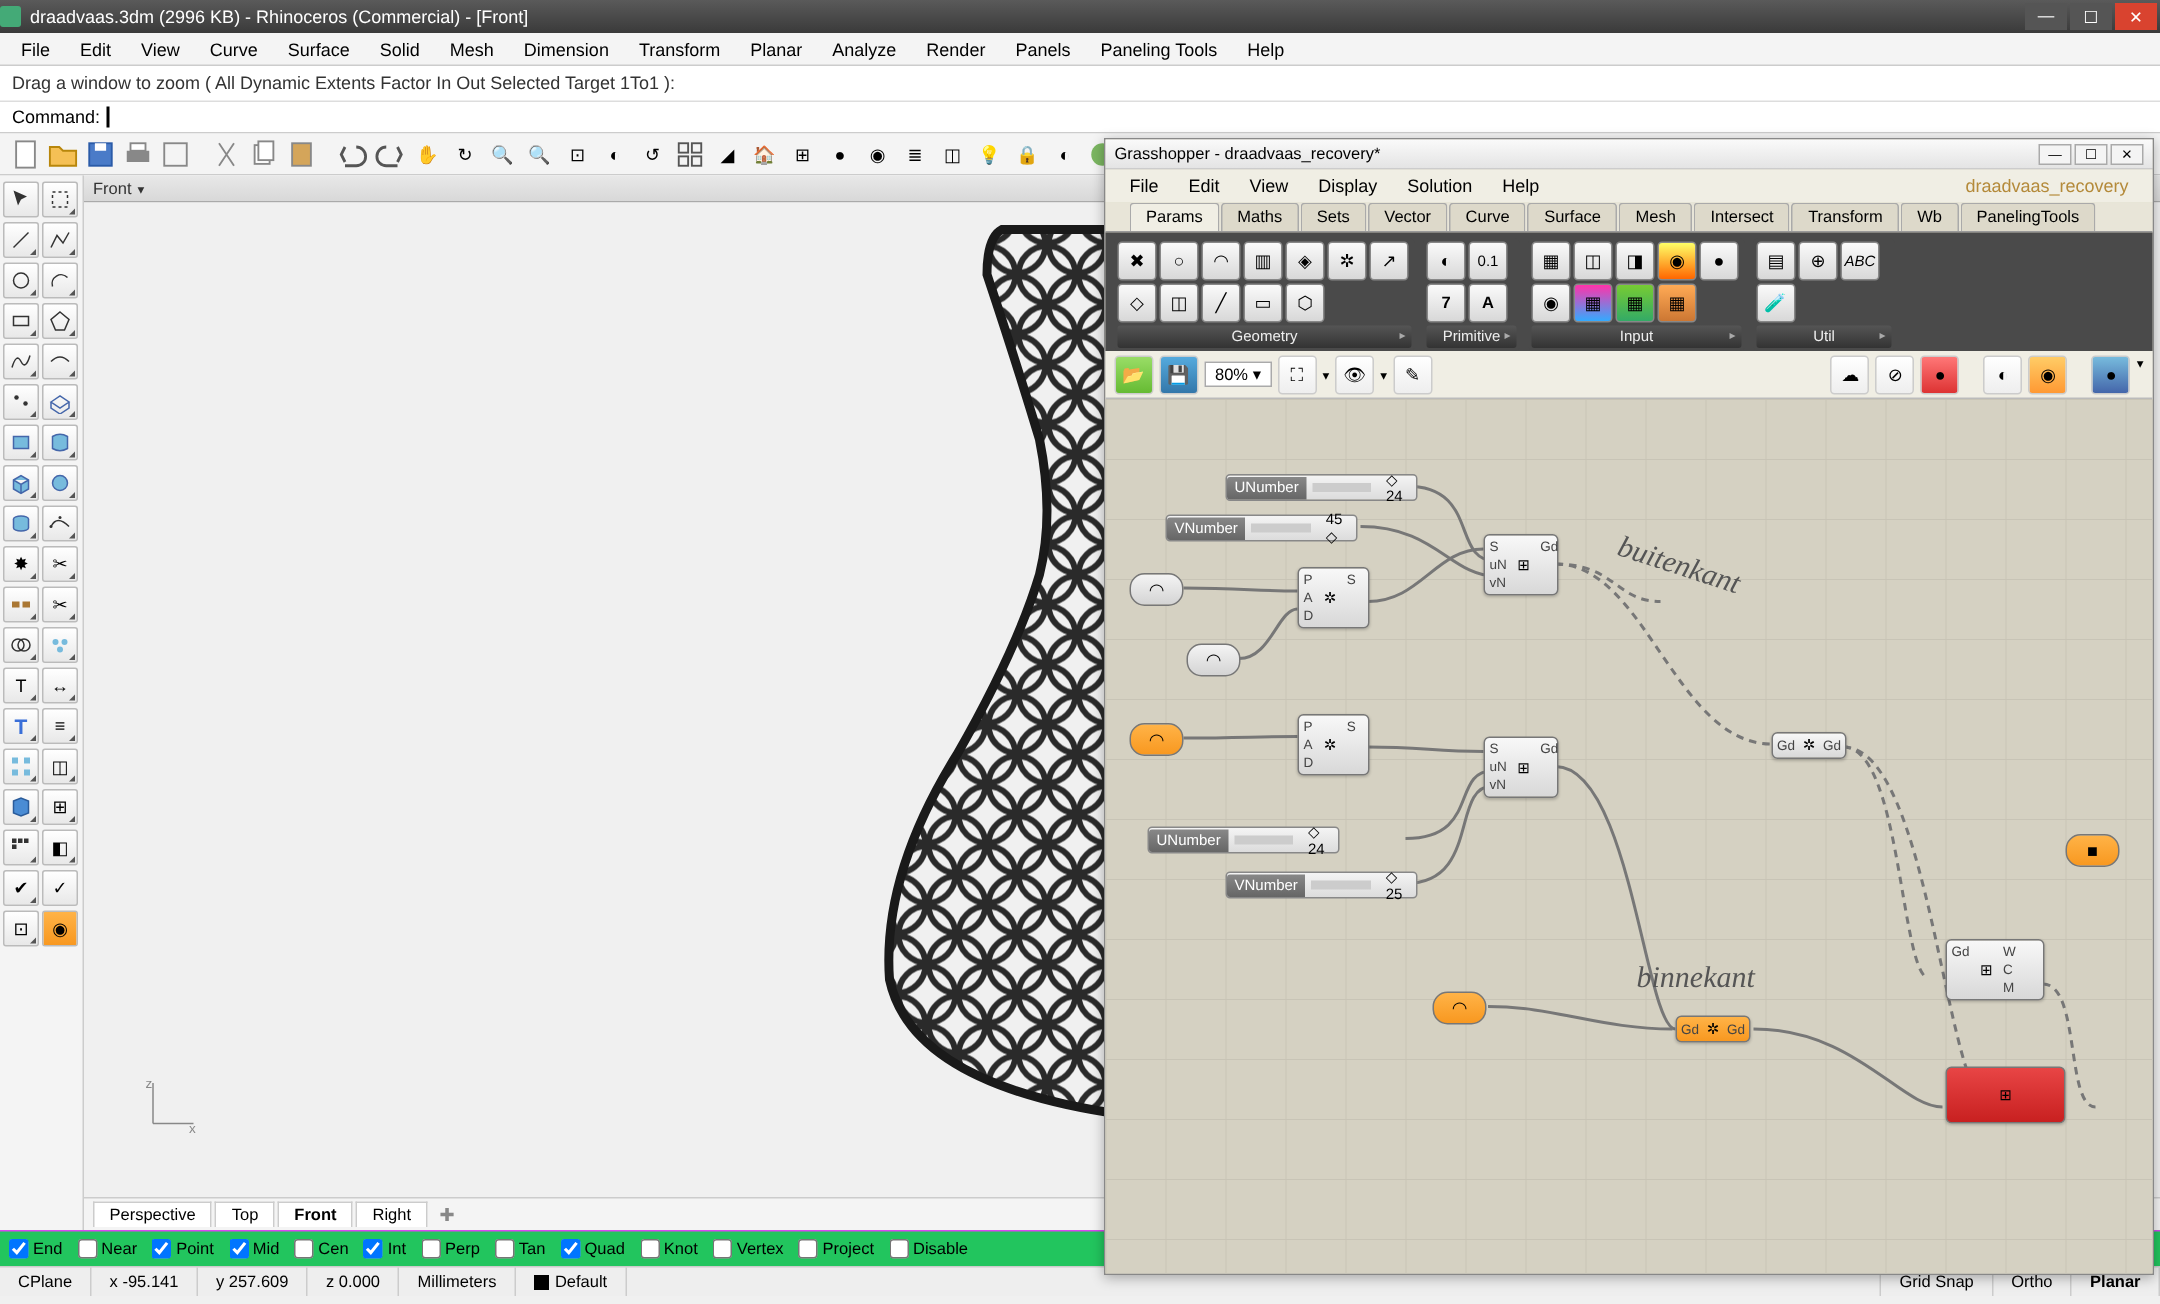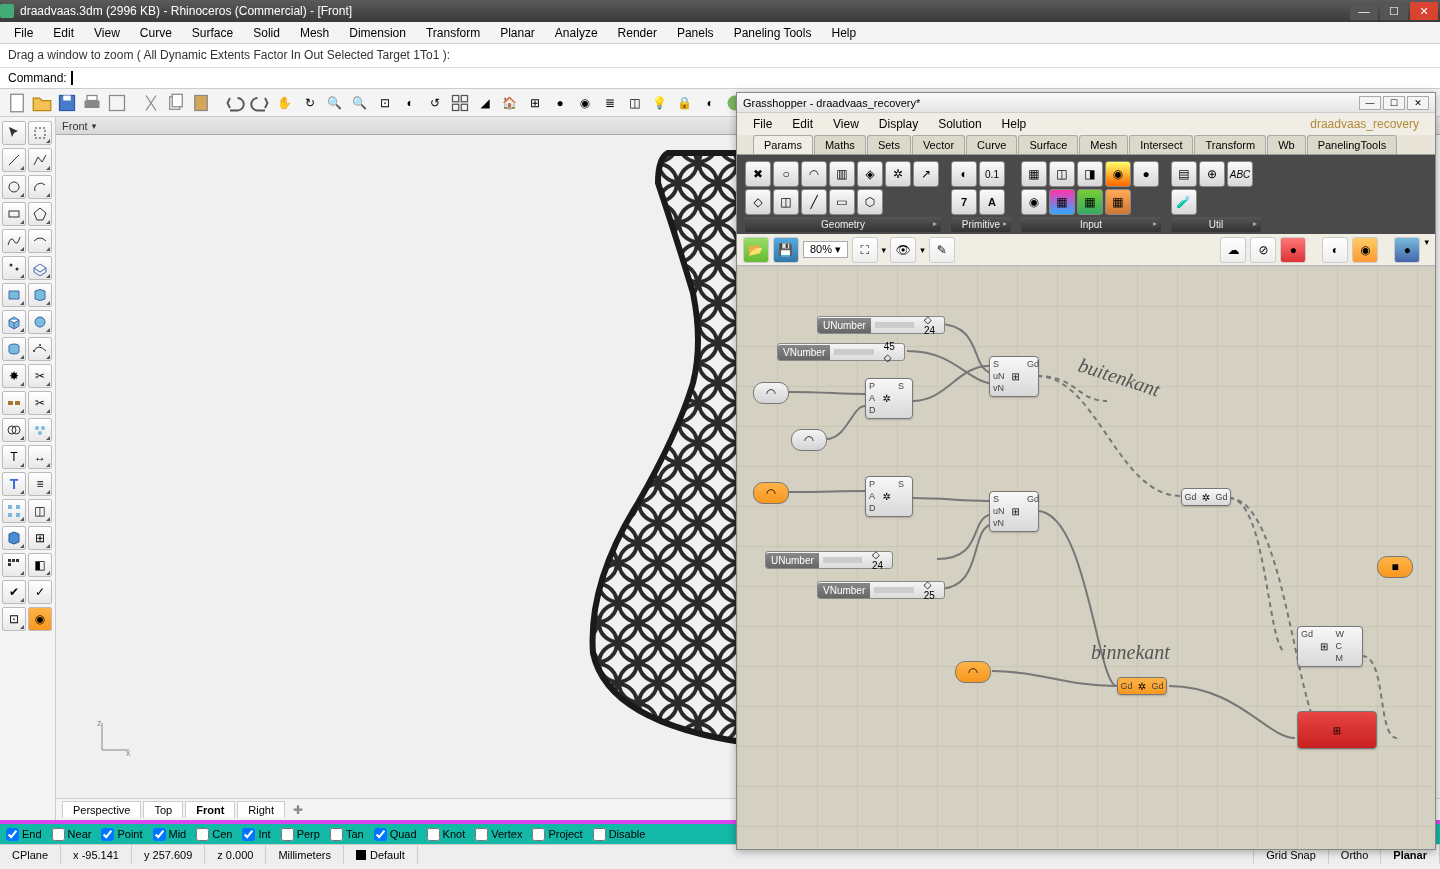--- a/index.html
+++ b/index.html
@@ -43,21 +43,21 @@
 .viewport-header .arrow { margin-left: 4px; font-size: 9px; }
 .viewport { flex: 1; background: #f0f0f0; position: relative; overflow: hidden; }
 .vase { position: absolute; left: 50%; top: 8px; transform: translateX(-50%); }
 .axis { position: absolute; left: 38px; bottom: 38px; font-size: 10px; color: #888; }
 .view-tabs { height: 22px; background: #f4f4f4; border-top: 1px solid #ccc; display: flex; align-items: center; padding-left: 6px; gap: 2px; }
 .vtab { padding: 2px 10px; background: #fff; border: 1px solid #ccc; border-bottom: none; font-size: 11px; }
 .vtab.active { background: #fff; font-weight: bold; }
 .vtab-add { padding: 2px 6px; color: #888; }
 
 
-.osnap-bar { height: 24px; background: #14b8a6; border-top: 4px solid #d946ef; display: flex; align-items: center; padding-left: 6px; gap: 10px; font-size: 11px; }
+.osnap-bar { height: 24px; background: #22c55e; border-top: 1px solid #d946ef; display: flex; align-items: center; padding-left: 6px; gap: 10px; font-size: 11px; }
 .osnap-bar label { display: flex; align-items: center; gap: 3px; }
 
 
 .statusbar { height: 20px; background: #eee; border-top: 1px solid #ccc; display: flex; align-items: center; font-size: 11px; }
 .statusbar .cell { padding: 0 12px; border-right: 1px solid #ccc; height: 100%; display: flex; align-items: center; }
 .default-sw { width: 10px; height: 10px; background: #000; margin-right: 4px; }
 
 
 .gh-window { position: absolute; left: 736px; top: 92px; width: 700px; height: 758px; background: #dedacb; border: 1px solid #888; box-shadow: 0 2px 8px rgba(0,0,0,0.3); display: flex; flex-direction: column; }
 .gh-title { height: 20px; background: linear-gradient(#fafafa,#e4e4e4); border-bottom: 1px solid #ccc; display: flex; align-items: center; padding: 0 6px; font-size: 11px; }

